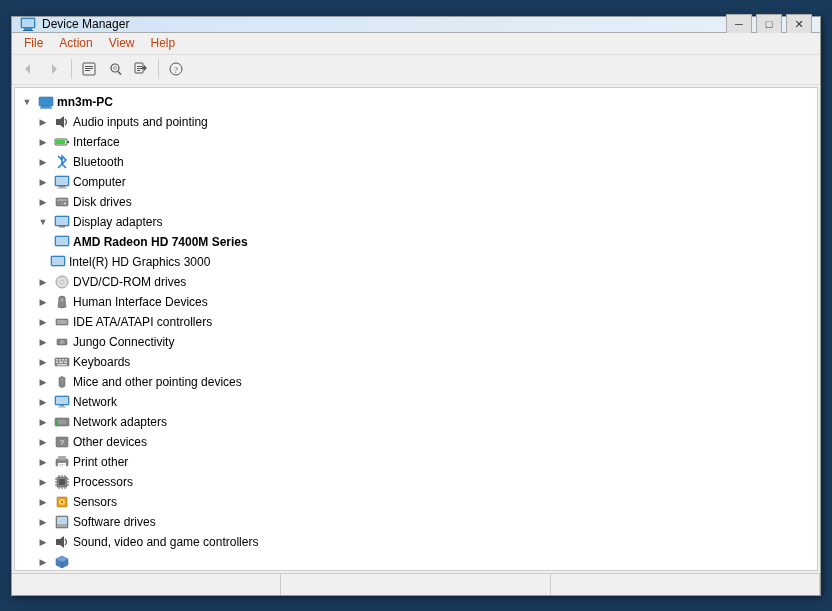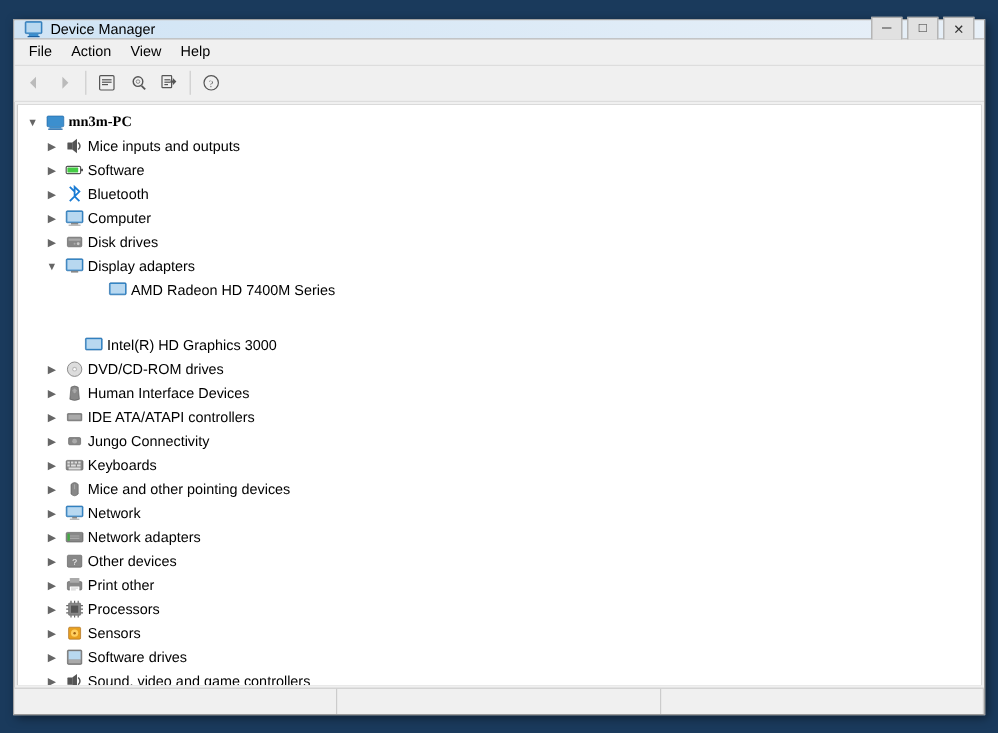--- a/index.html
+++ b/index.html
@@ -73,21 +73,21 @@
       align-items: center;
       border-bottom: 1px solid #ddd;
       padding: 0 4px;
       flex-shrink: 0;
     }
 
     .menu-item {
       padding: 2px 8px;
       cursor: pointer;
       font-size: 12px;
-      color: #000000;
+      color: #c2410c;
     }
 
     .toolbar {
       height: 30px;
       background: #f0f0f0;
       border-bottom: 1px solid #ddd;
       display: flex;
       align-items: center;
       padding: 0 4px;
       gap: 2px;
@@ -269,45 +269,45 @@
 
         <div class="tree-item" style="padding-left:4px;">
           <span class="tree-expander">▼</span>
           <span class="tree-icon">
             <svg width="16" height="16" viewBox="0 0 16 16">
               <rect x="1" y="3" width="14" height="9" rx="1" fill="#3c8fce" stroke="#1a5fa0" stroke-width="0.5"></rect>
               <rect x="3" y="12" width="10" height="1.5" fill="#3c8fce"></rect>
               <rect x="2" y="13.5" width="12" height="1" fill="#1a5fa0"></rect>
             </svg>
           </span>
-          <span class="tree-label" style="font-weight:600;font-family:Liberation Serif, serif;">mn3m-PC</span>
+          <span class="tree-label" style="font-weight:600;">mn3m-PC</span>
         </div>
 
         <div class="tree-item" style="padding-left:20px;">
           <span class="tree-expander">▶</span>
           <span class="tree-icon">
             <svg width="16" height="16" viewBox="0 0 16 16">
               <rect x="2" y="5" width="4" height="6" rx="0.5" fill="#555"></rect>
               <path d="M6 5 L10 2 L10 14 L6 11 Z" fill="#555"></path>
               <path d="M11 5 Q14 8 11 11" fill="none" stroke="#555" stroke-width="1.2"></path>
             </svg>
           </span>
-          <span class="tree-label">Mice inputs and outputs</span>
+          <span class="tree-label">Audio inputs and pointing</span>
         </div>
 
         <div class="tree-item" style="padding-left:20px;">
           <span class="tree-expander">▶</span>
           <span class="tree-icon">
             <svg width="16" height="16" viewBox="0 0 16 16">
               <rect x="1" y="5" width="12" height="6" rx="1" fill="none" stroke="#555" stroke-width="1"></rect>
               <rect x="13" y="7" width="2" height="2" fill="#555"></rect>
               <rect x="2" y="6" width="9" height="4" fill="#4c4" rx="0.5"></rect>
             </svg>
           </span>
-          <span class="tree-label">Software</span>
+          <span class="tree-label">Interface</span>
         </div>
 
         <div class="tree-item" style="padding-left:20px;">
           <span class="tree-expander">▶</span>
           <span class="tree-icon">
             <svg width="16" height="16" viewBox="0 0 16 16">
               <path d="M8 2 L12 6 L8 10 L8 2 Z M8 10 L12 14 M8 10 L4 14 M8 6 L4 2" fill="none" stroke="#1a7cd4" stroke-width="1.5"></path>
             </svg>
           </span>
           <span class="tree-label">Bluetooth</span>
@@ -344,32 +344,32 @@
           <span class="tree-icon">
             <svg width="16" height="16" viewBox="0 0 16 16">
               <rect x="1" y="2" width="14" height="10" rx="1" fill="#3c8fce" stroke="#1a5fa0" stroke-width="0.5"></rect>
               <rect x="2" y="3" width="12" height="8" fill="#b8d8f0"></rect>
               <rect x="5" y="12" width="6" height="1.5" fill="#888"></rect>
             </svg>
           </span>
           <span class="tree-label">Display adapters</span>
         </div>
 
-        <div class="tree-item" style="padding-left:56px;">
+        <div class="tree-item" style="padding-left:20px;font-weight:bold;">
           <span class="tree-expander" style="visibility:hidden;">▶</span>
           <span class="tree-icon">
             <svg width="16" height="16" viewBox="0 0 16 16">
               <rect x="1" y="2" width="14" height="10" rx="1" fill="#3c8fce" stroke="#1a5fa0" stroke-width="0.5"></rect>
               <rect x="2" y="3" width="12" height="8" fill="#b8d8f0"></rect>
             </svg>
           </span>
           <span class="tree-label">AMD Radeon HD 7400M Series</span>
         </div>
 
-        <div class="tree-item" style="padding-left:36px;margin-top:26px;">
+        <div class="tree-item" style="padding-left:16px;">
           <span class="tree-expander" style="visibility:hidden;">▶</span>
           <span class="tree-icon">
             <svg width="16" height="16" viewBox="0 0 16 16">
               <rect x="1" y="2" width="14" height="10" rx="1" fill="#3c8fce" stroke="#1a5fa0" stroke-width="0.5"></rect>
               <rect x="2" y="3" width="12" height="8" fill="#b8d8f0"></rect>
             </svg>
           </span>
           <span class="tree-label">Intel(R) HD Graphics 3000</span>
         </div>
 

